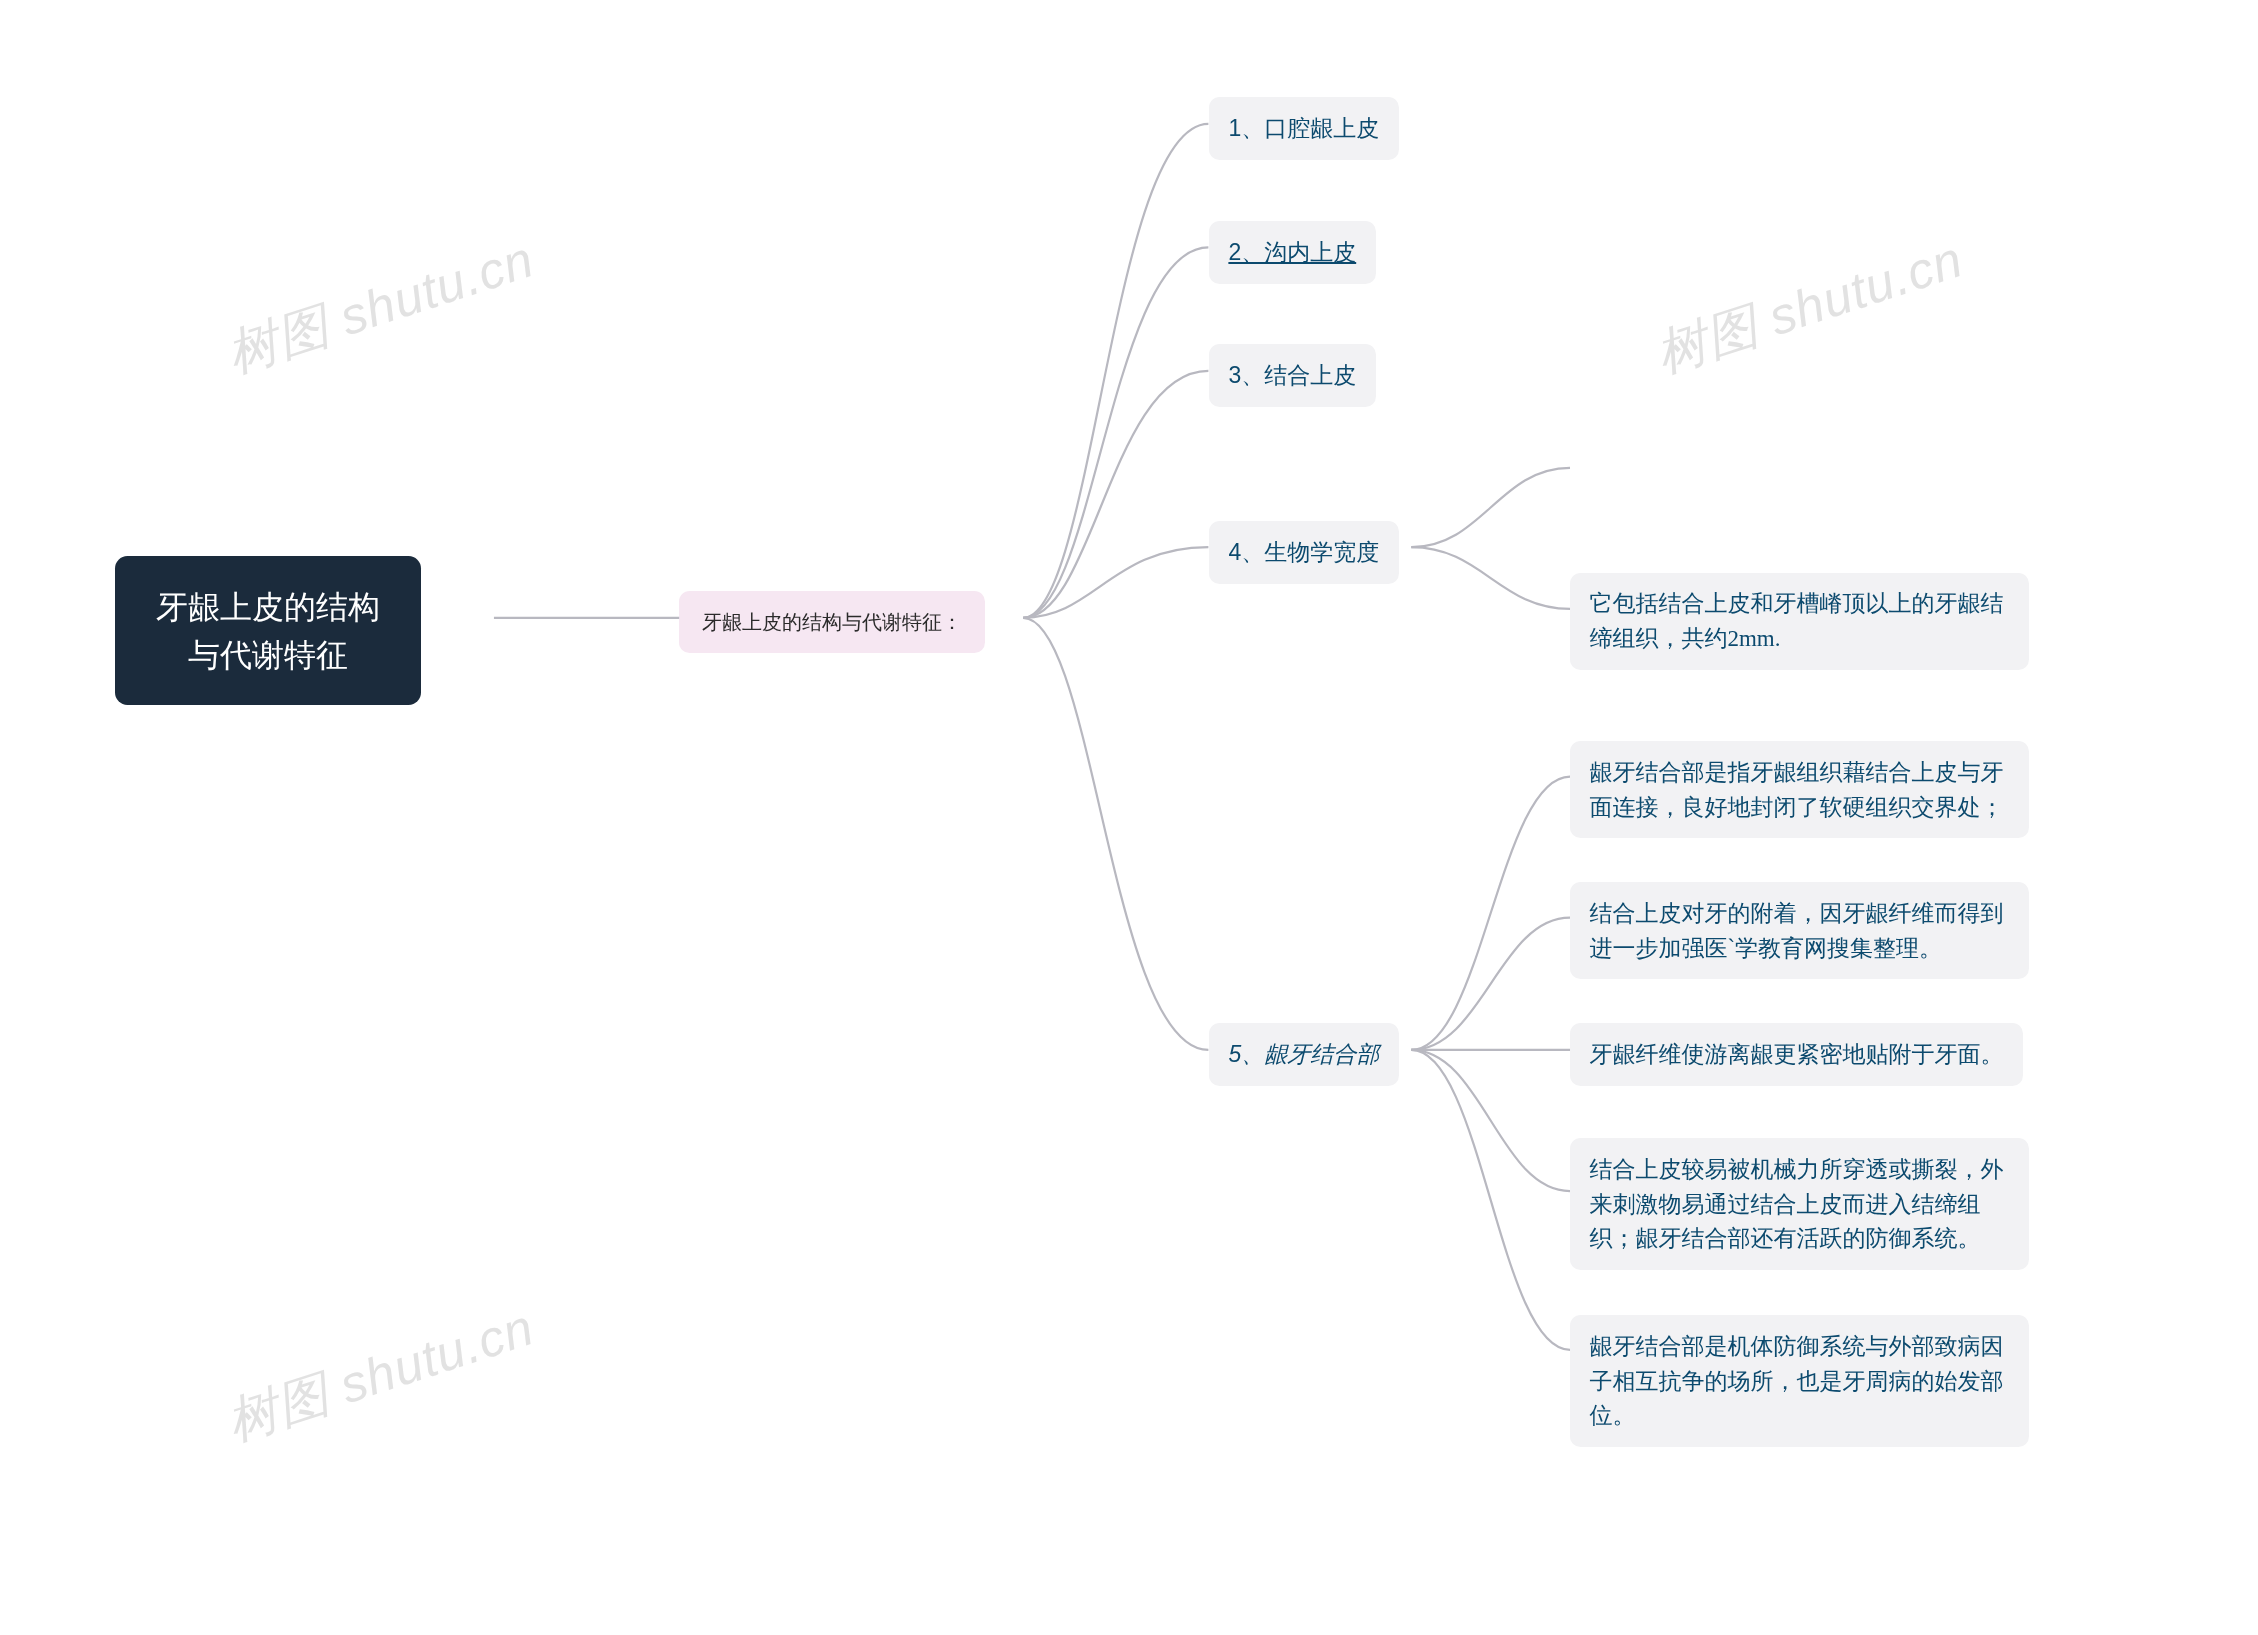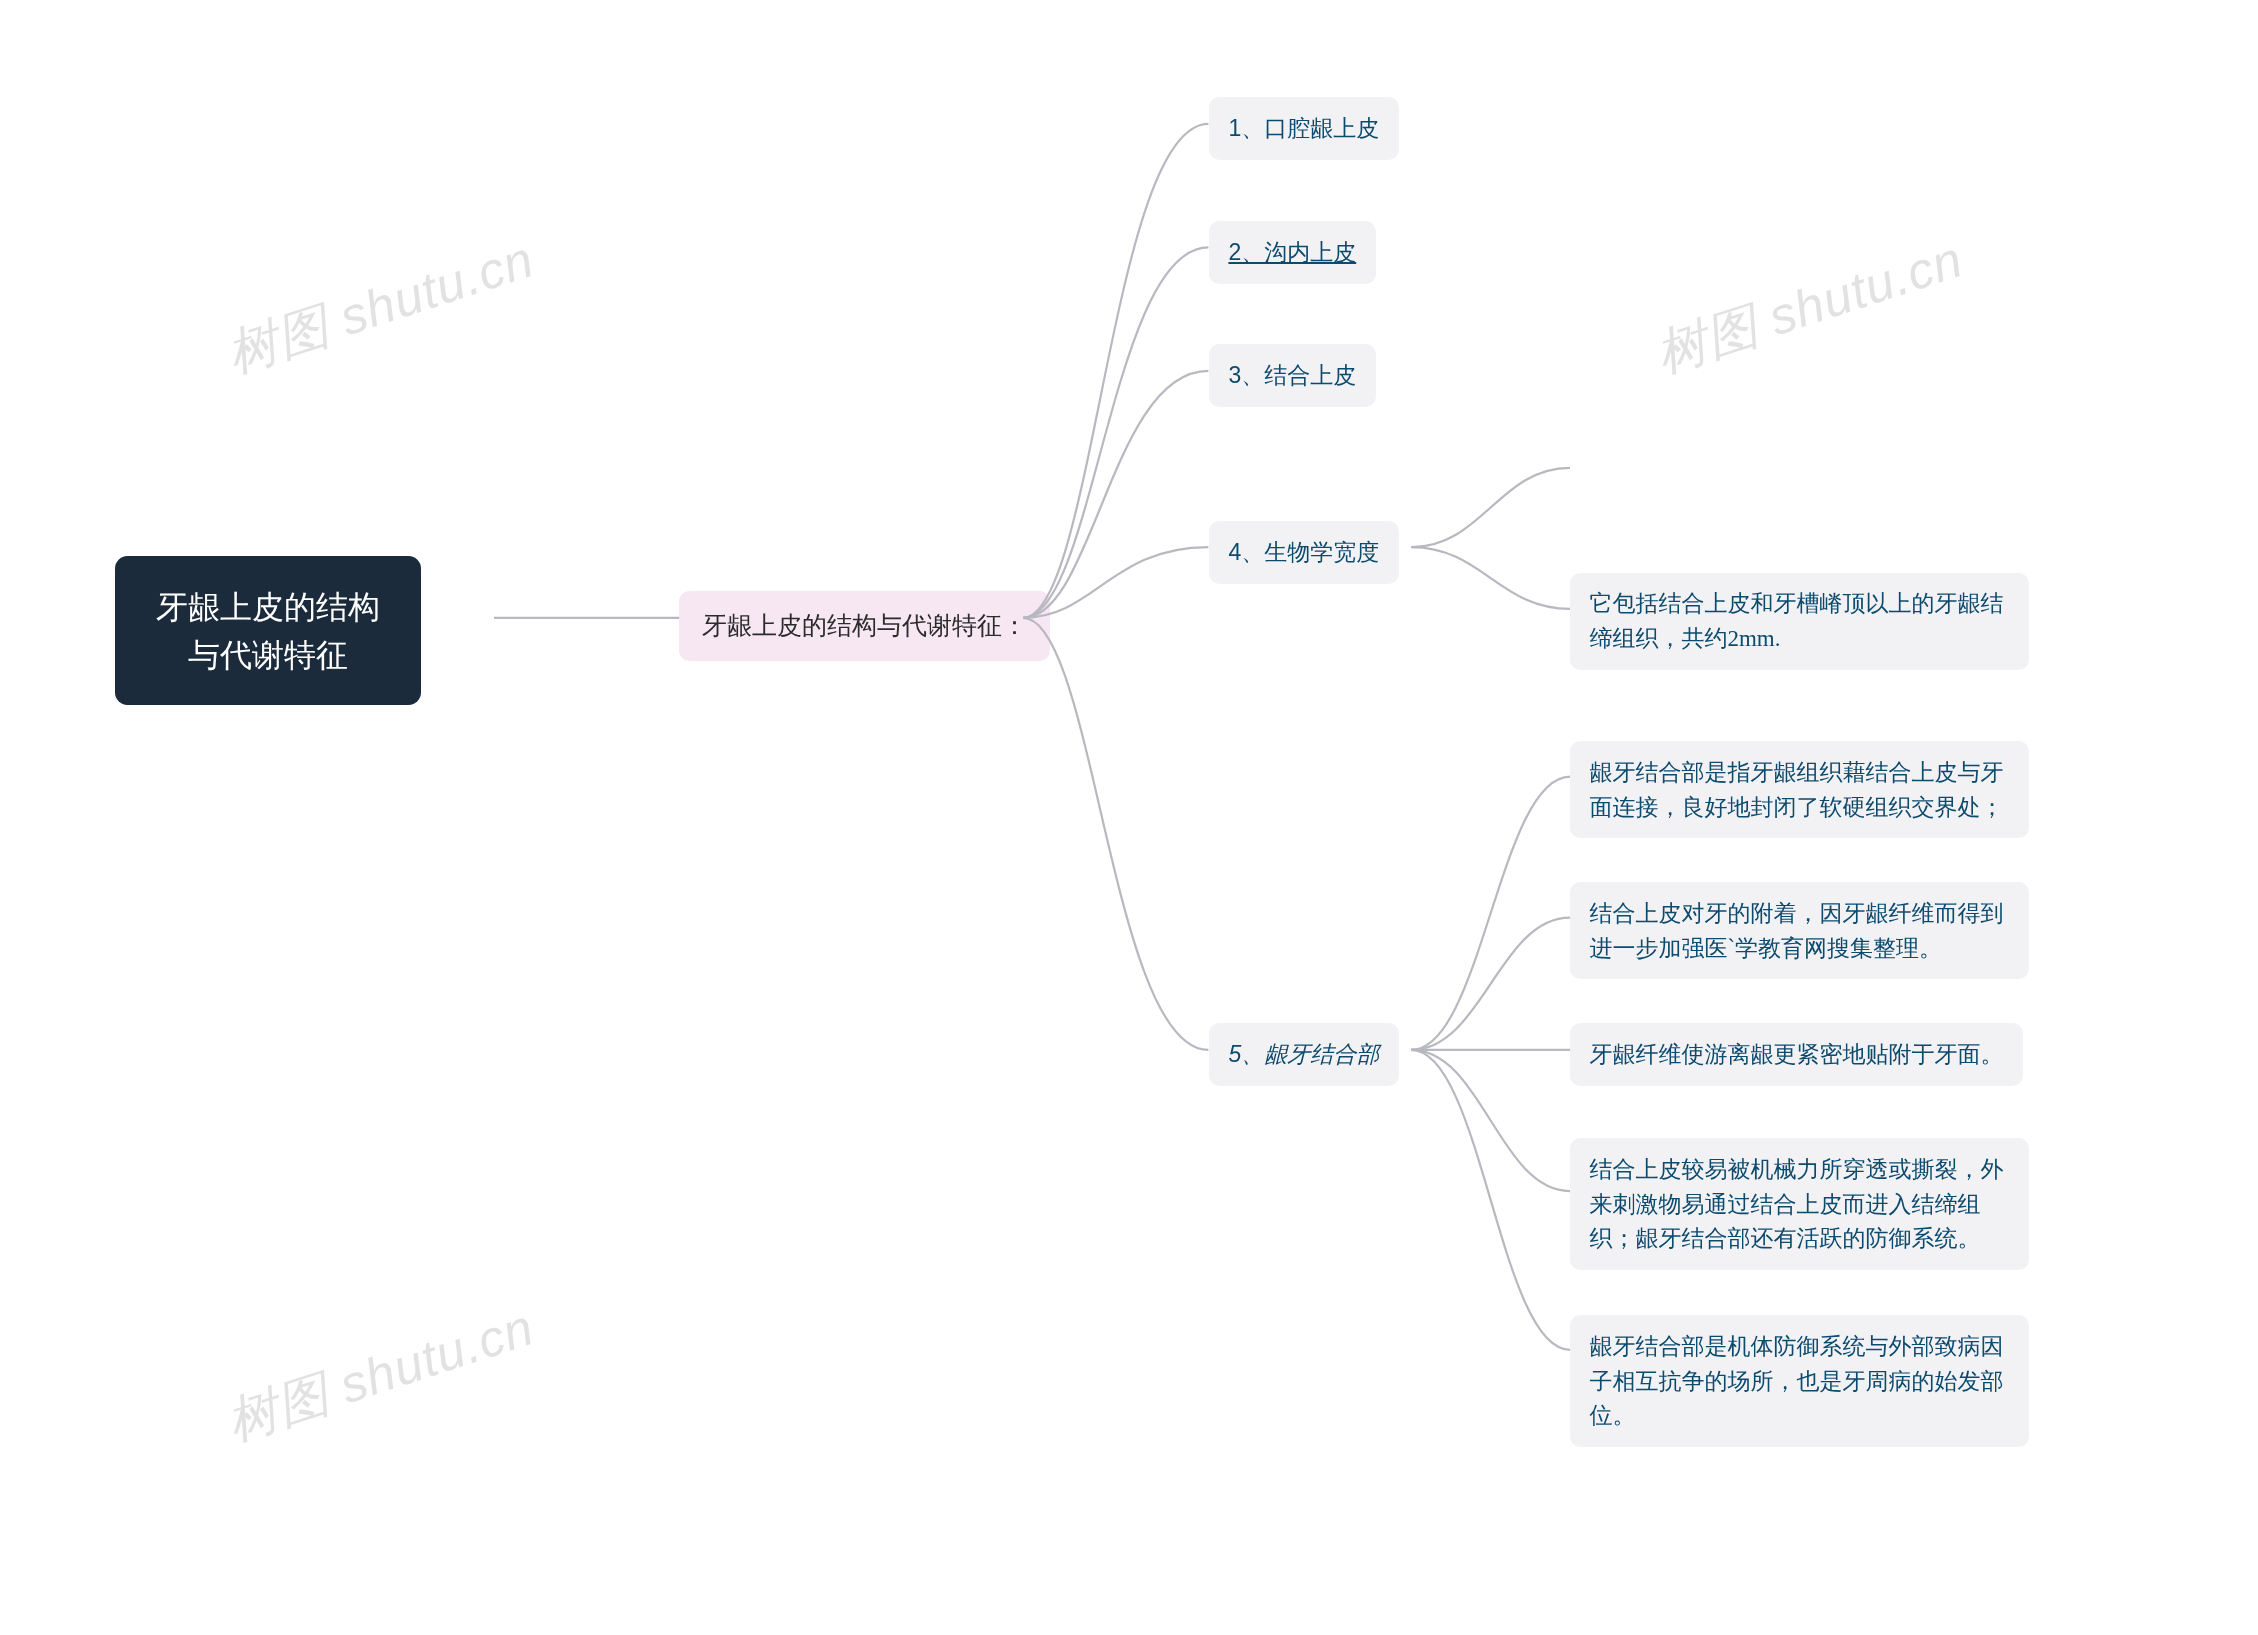--- a/index.html
+++ b/index.html
@@ -43,21 +43,21 @@
     background: #1b2b3c;
     color: #ffffff;
     font-size: 32px;
     padding: 26.5px 34px;
     width: 306px;
   }
 
   .sub {
     background: #f6e7f2;
     color: #2b2b2b;
-    font-size: 25px;
+    font-size: 20px;
     padding: 16px 23px;
     border-radius: 10.6px;
   }
 
   .leaf, .mid {
     background: #f2f2f4;
     color: #0c4a6e;
     font-size: 23px;
     padding: 14px 19.4px;
     border-radius: 10.6px;

